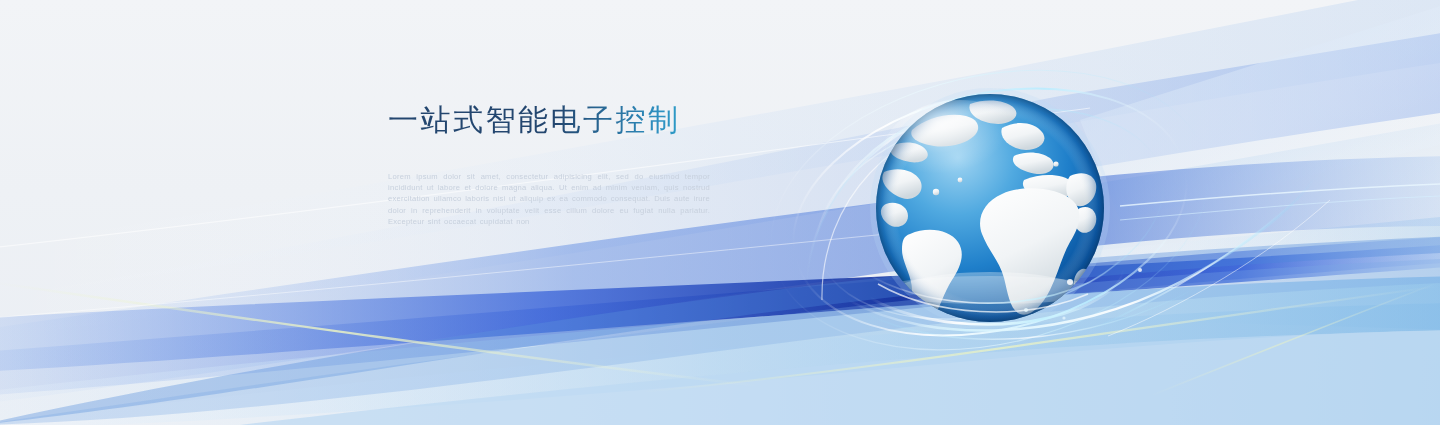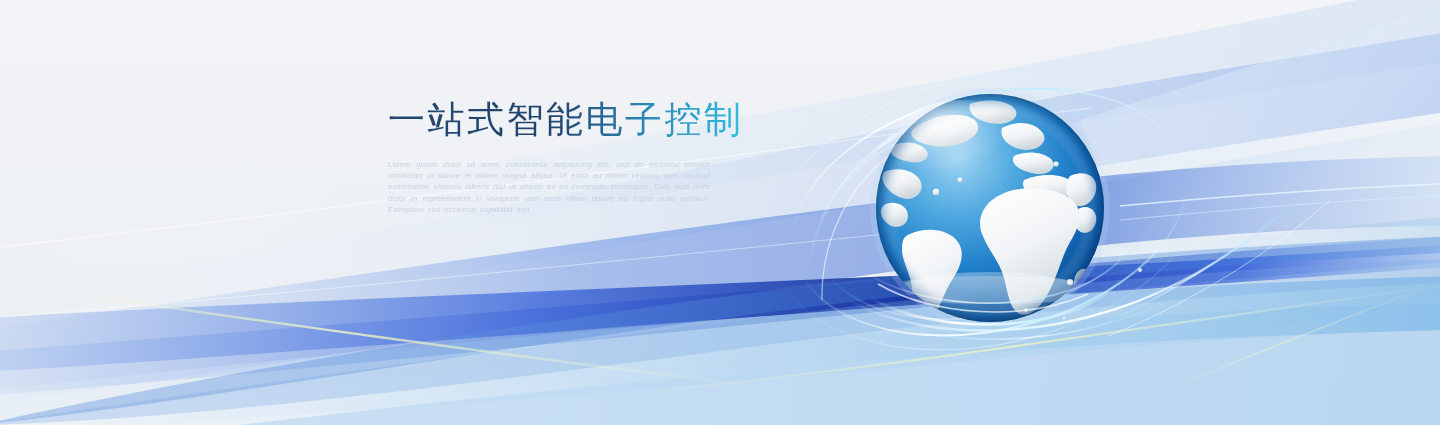--- a/index.html
+++ b/index.html
@@ -14,34 +14,33 @@
   }
   .layer{position:absolute;inset:0;}
   .layer svg{display:block;width:1440px;height:425px;}
 
   
   #copy{
     position:absolute;left:388px;top:96px;width:364px;
     z-index:40;
   }
   .headline{
-    font-size:37px;line-height:47px;font-weight:400;
+    font-size:30px;line-height:47px;font-weight:400;
     letter-spacing:2.5px;white-space:nowrap;
     background:linear-gradient(90deg,#23466f 0%,#23466f 46%,#2e8fc0 74%,#2ec4dd 100%);
     -webkit-background-clip:text;background-clip:text;
     color:transparent;-webkit-text-fill-color:transparent;
   }
   .headline.l1{text-align:left;}
   .headline.l2{text-align:right;padding-right:1px;}
   #body-copy{
-    margin-top:16px;width:322px;
+    margin-top:28px;width:322px;
     font-size:7.6px;line-height:11.2px;color:#c7d0dd;
     text-align:justify;letter-spacing:.25px;
     word-spacing:1px;
-    font-style:italic;
   }
 
   
   #globe-wrap{
     position:absolute;left:874px;top:84px;width:232px;height:252px;z-index:30;
   }
   #globe-wrap svg{display:block;width:232px;height:252px;overflow:visible;}
 </style>
 </head>
 <body>

